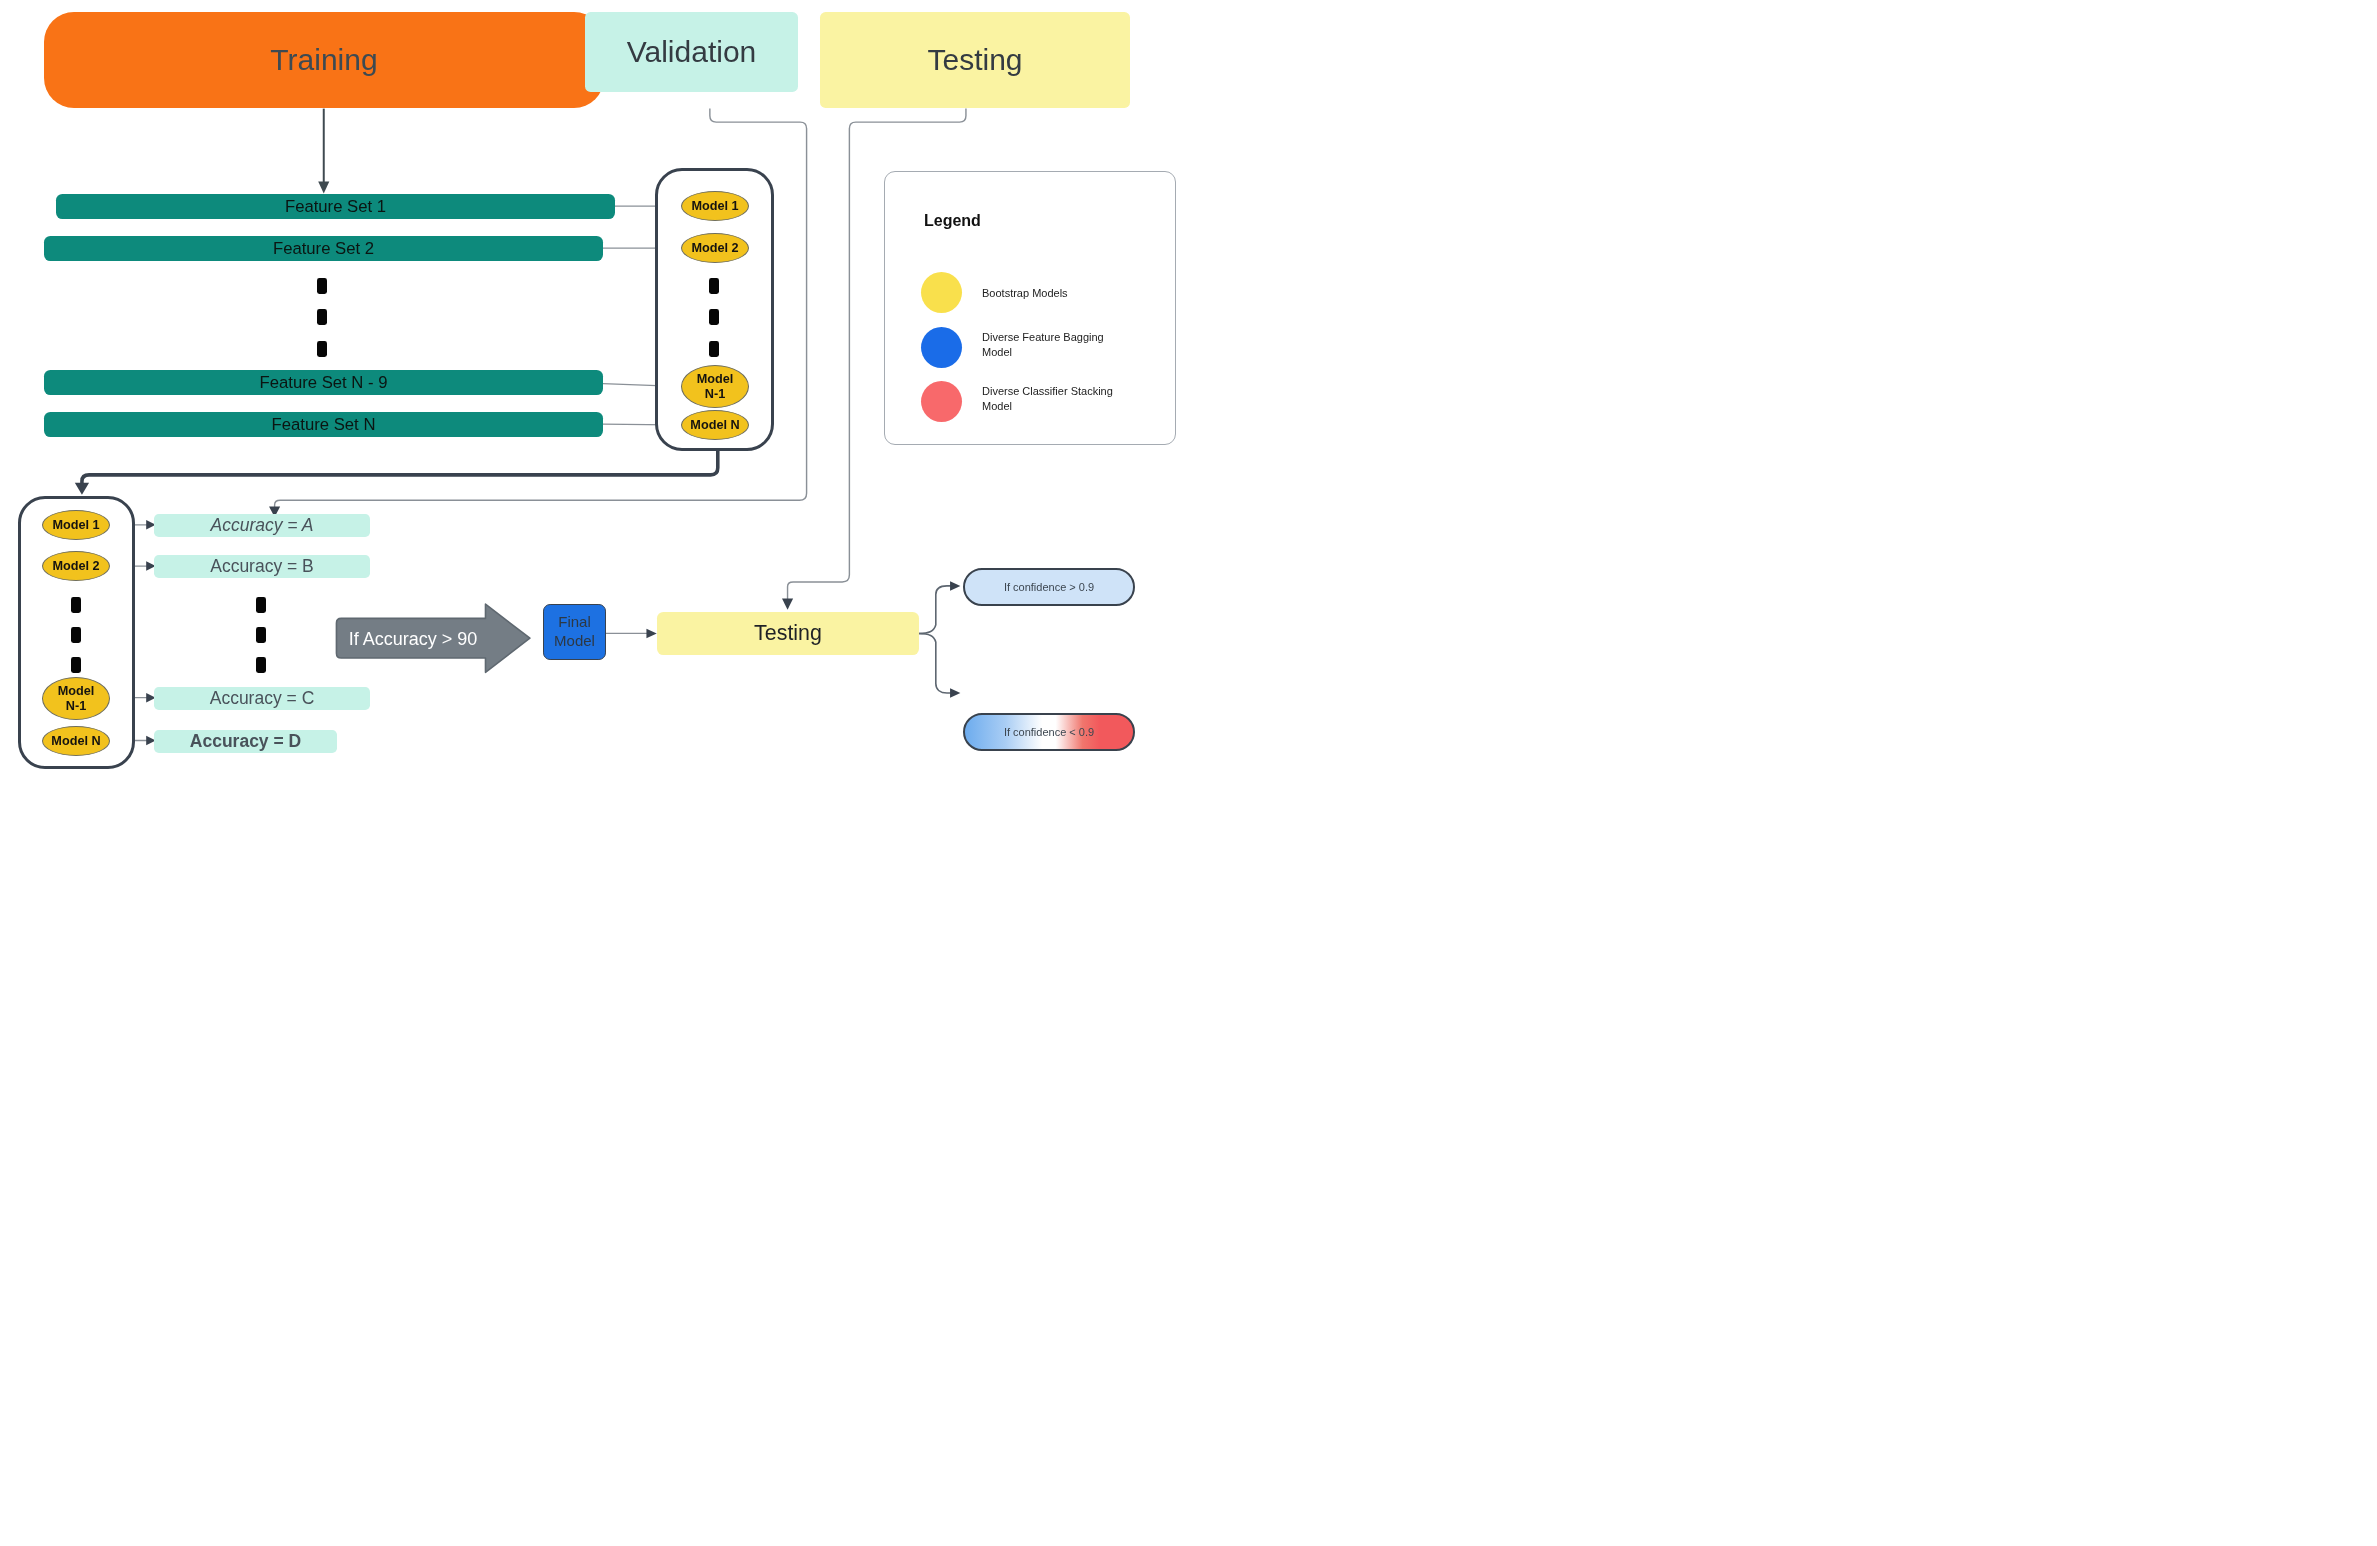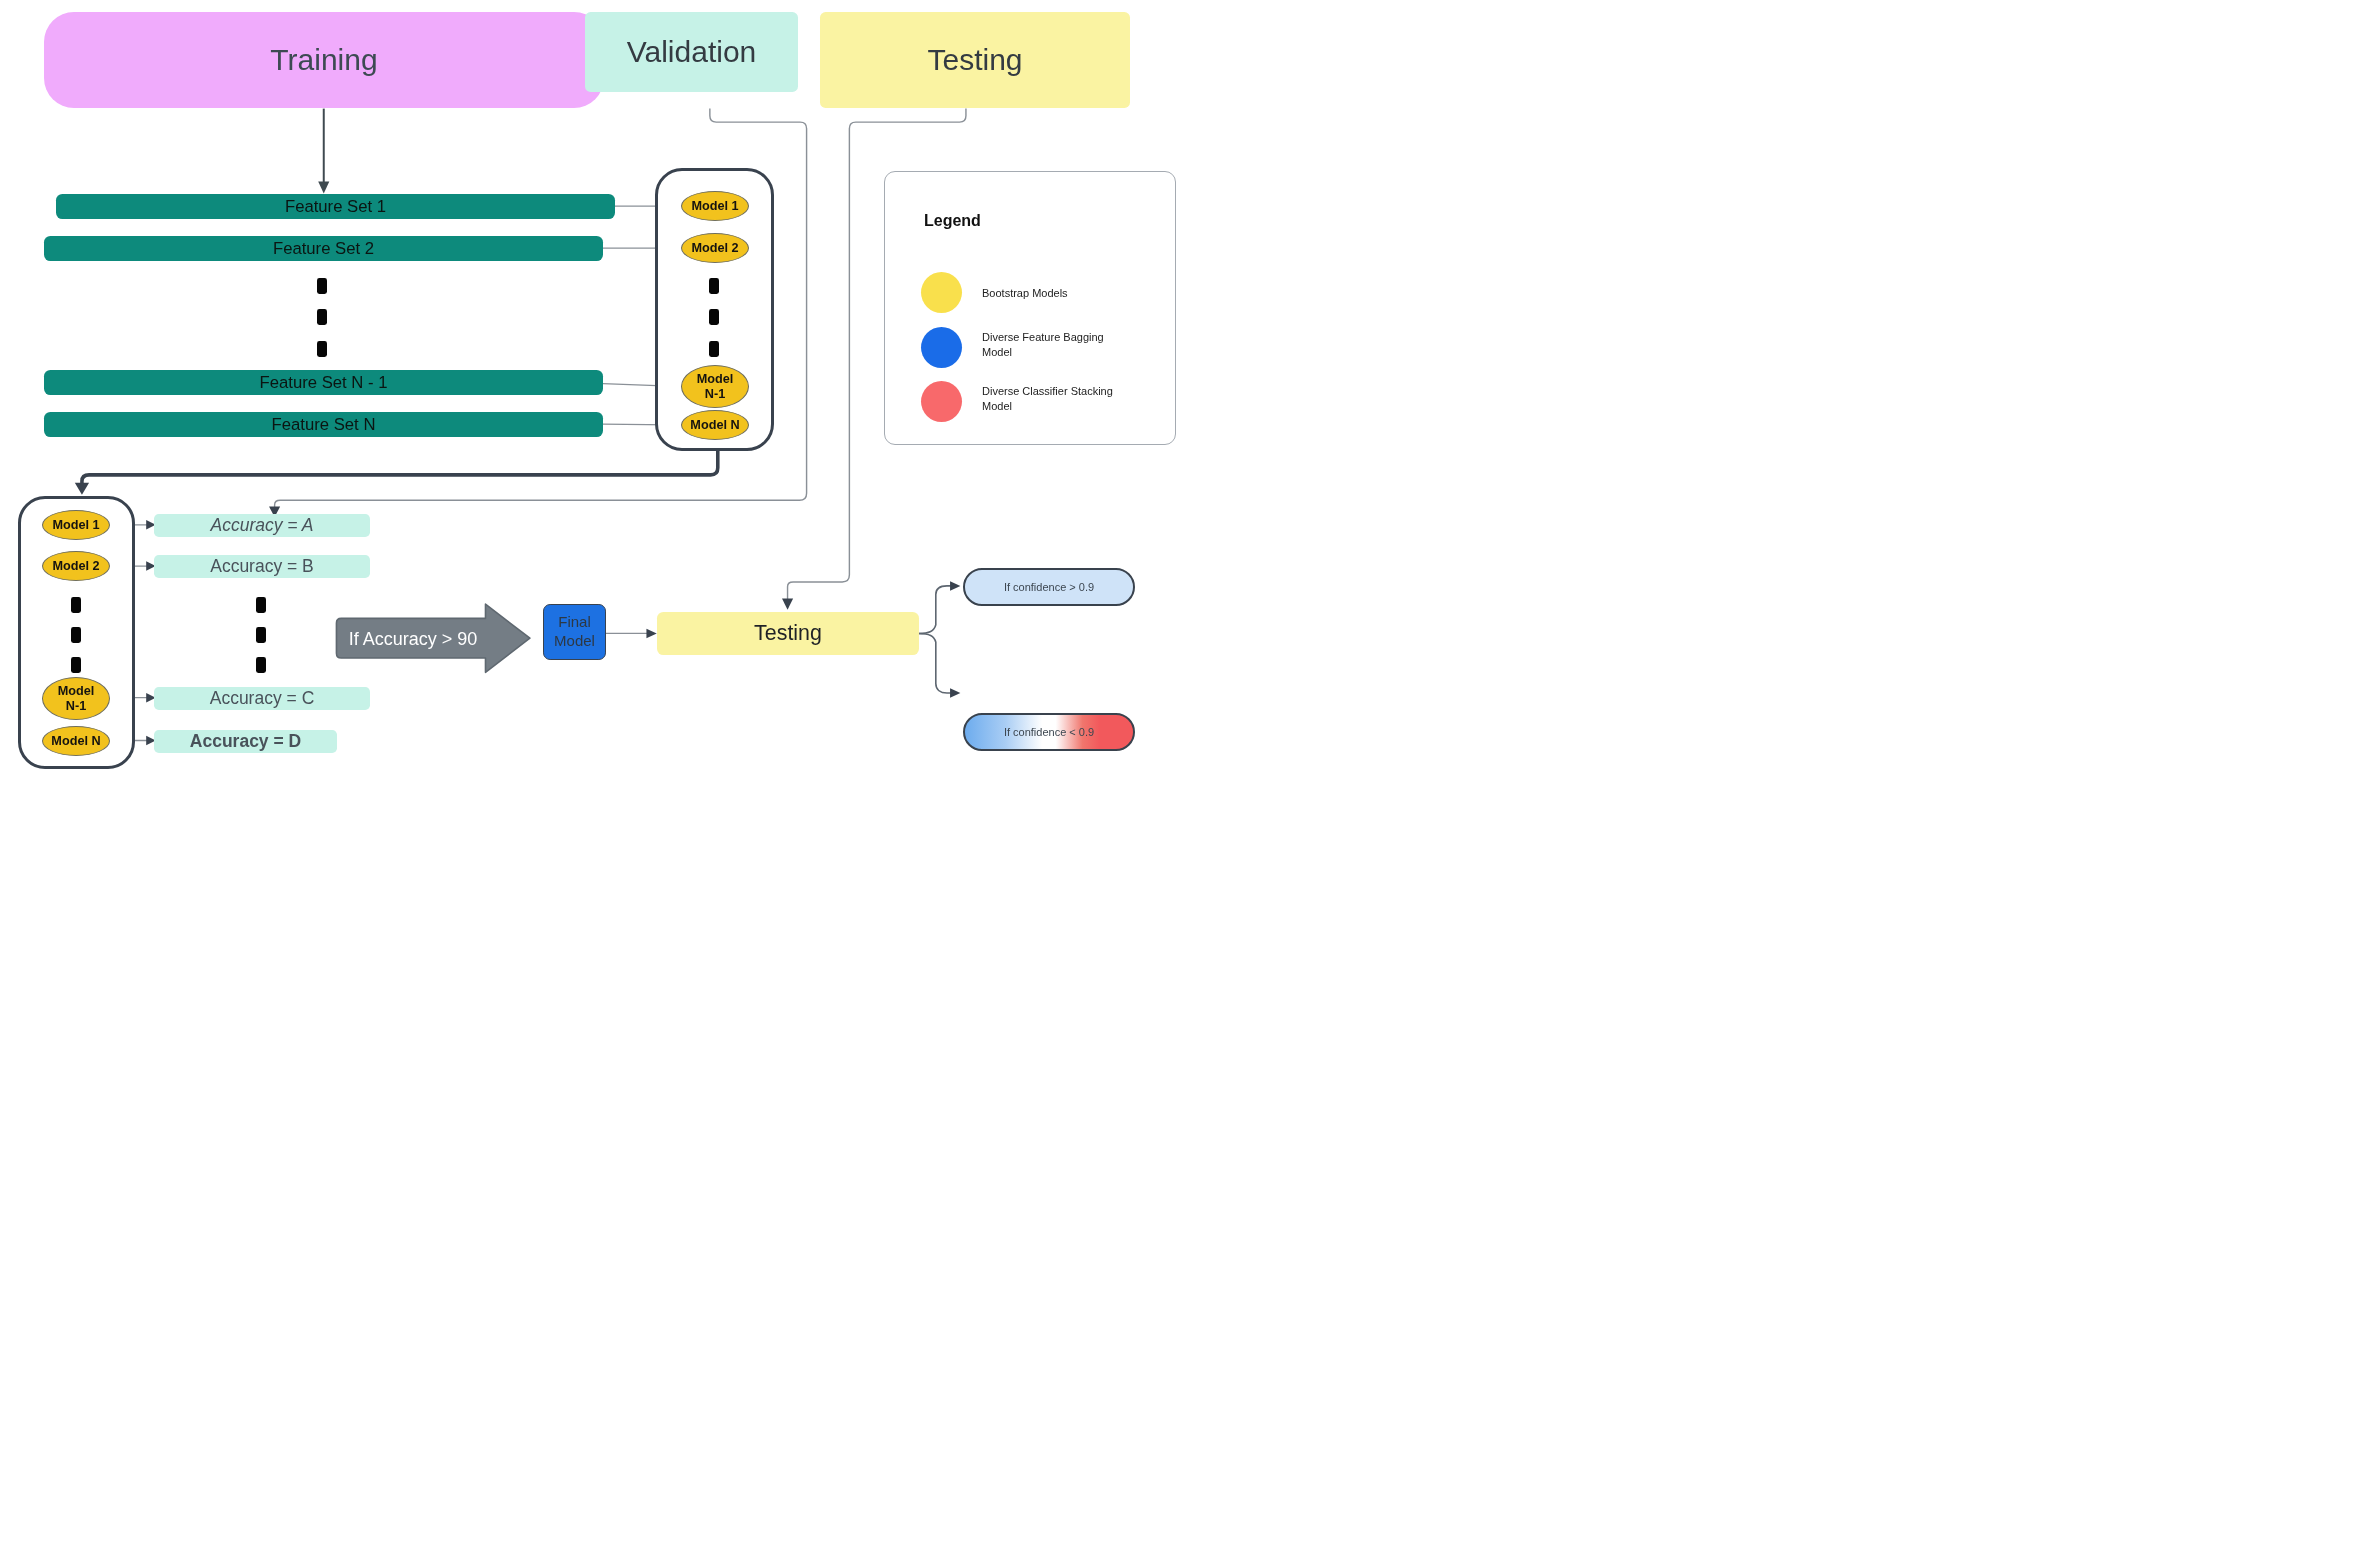--- a/index.html
+++ b/index.html
@@ -4,21 +4,21 @@
 <style>
   html,body{margin:0;padding:0;background:#ffffff;}
   #stage{
     position:relative;width:1189px;height:773px;background:#ffffff;
     font-family:"Liberation Sans","DejaVu Sans",sans-serif;overflow:hidden;
   }
   .abs{position:absolute;box-sizing:border-box;}
   .center{display:flex;align-items:center;justify-content:center;text-align:center;}
   
   .hdr{border-radius:5.6px;font-size:30px;}
-  .hdr-training{background:#f0abfc;color:#3d4a52;border-radius:30px;}
+  .hdr-training{background:#f97316;color:#3d4a52;border-radius:30px;}
   .hdr-validation{background:#c6f2e7;color:#343b42;}
   .hdr-testing{background:#faf3a2;color:#343b42;}
   
   .fsbar{background:#0d8a7c;border-radius:6.3px;color:#0b1512;font-size:16.7px;height:25.4px;}
   
   .group{border:3.2px solid #39424e;border-radius:27px;background:#ffffff;}
   
   .oval{background:#f2c21d;border:1.6px solid #6e6e5e;border-radius:50%;
         color:#151310;font-size:12.7px;line-height:1.12;font-weight:bold;}
   
@@ -101,21 +101,21 @@
     <span>Testing</span>
   </div>
 
   <div class="abs fsbar center" style="left:44px;top:194px;width:559px;margin-left:12px;">
     <span>Feature Set 1</span>
   </div>
   <div class="abs fsbar center" style="left:44px;top:236px;width:559px;">
     <span>Feature Set 2</span>
   </div>
   <div class="abs fsbar center" style="left:44px;top:370px;width:559px;">
-    <span>Feature Set N - 1</span>
+    <span>Feature Set N - 9</span>
   </div>
   <div class="abs fsbar center" style="left:44px;top:412px;width:559px;">
     <span>Feature Set N</span>
   </div>
 
   <div class="abs dot" style="left:317px;top:278px;"></div>
   <div class="abs dot" style="left:317px;top:309px;"></div>
   <div class="abs dot" style="left:317px;top:341px;"></div>
 
   <div class="abs group" style="left:655px;top:168px;width:119px;height:283px;"></div>

